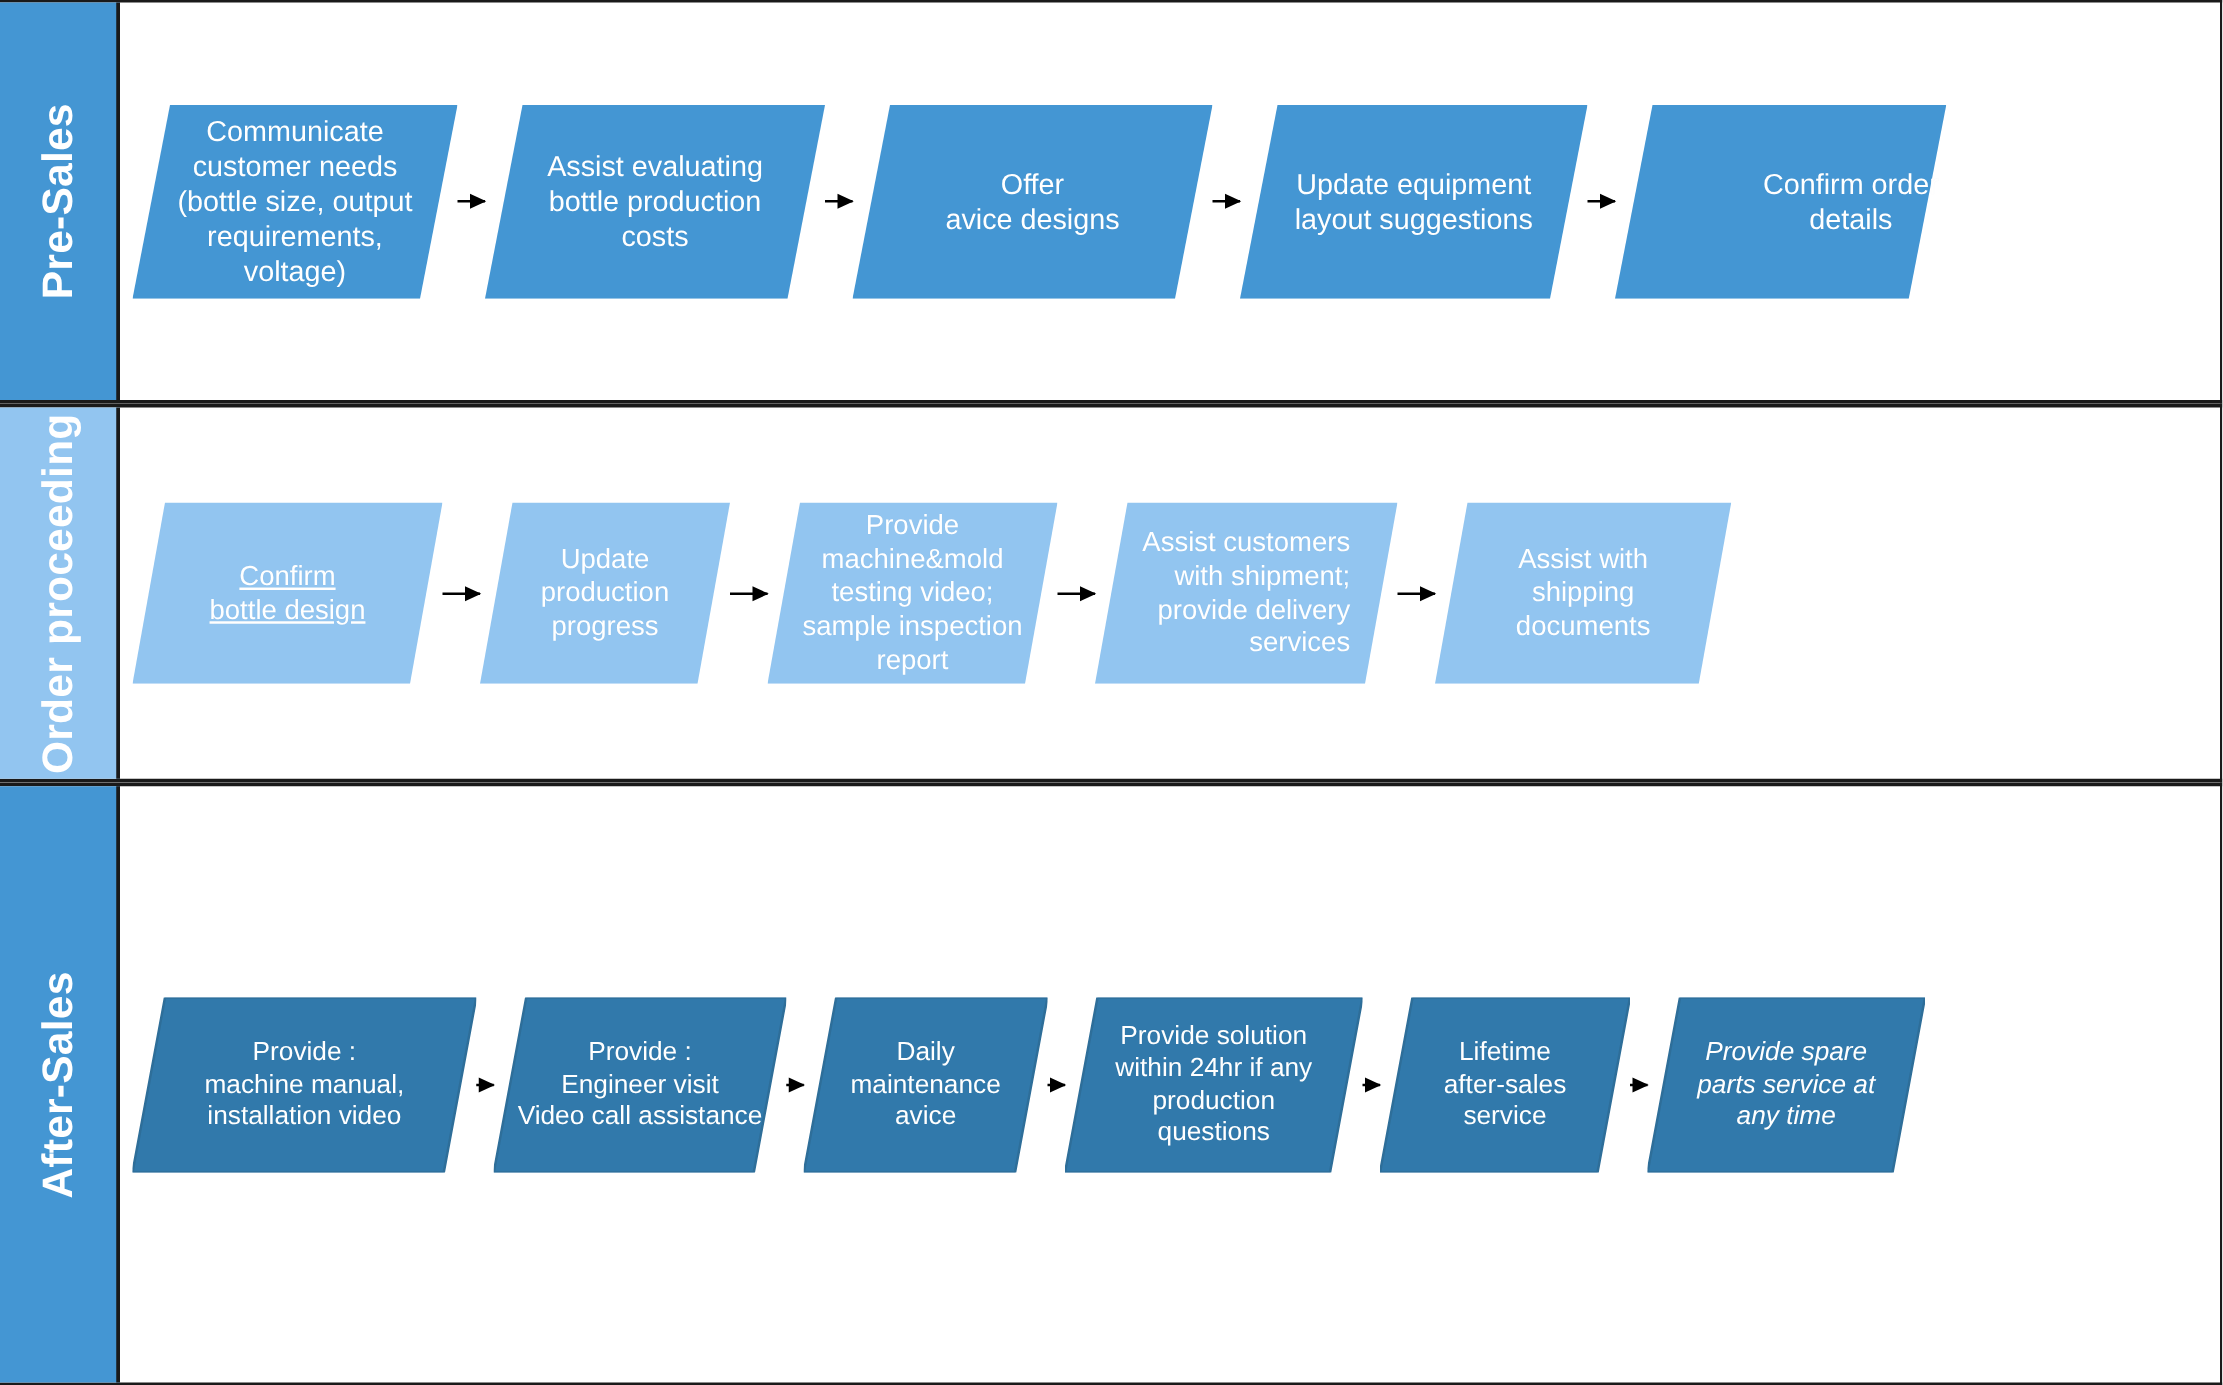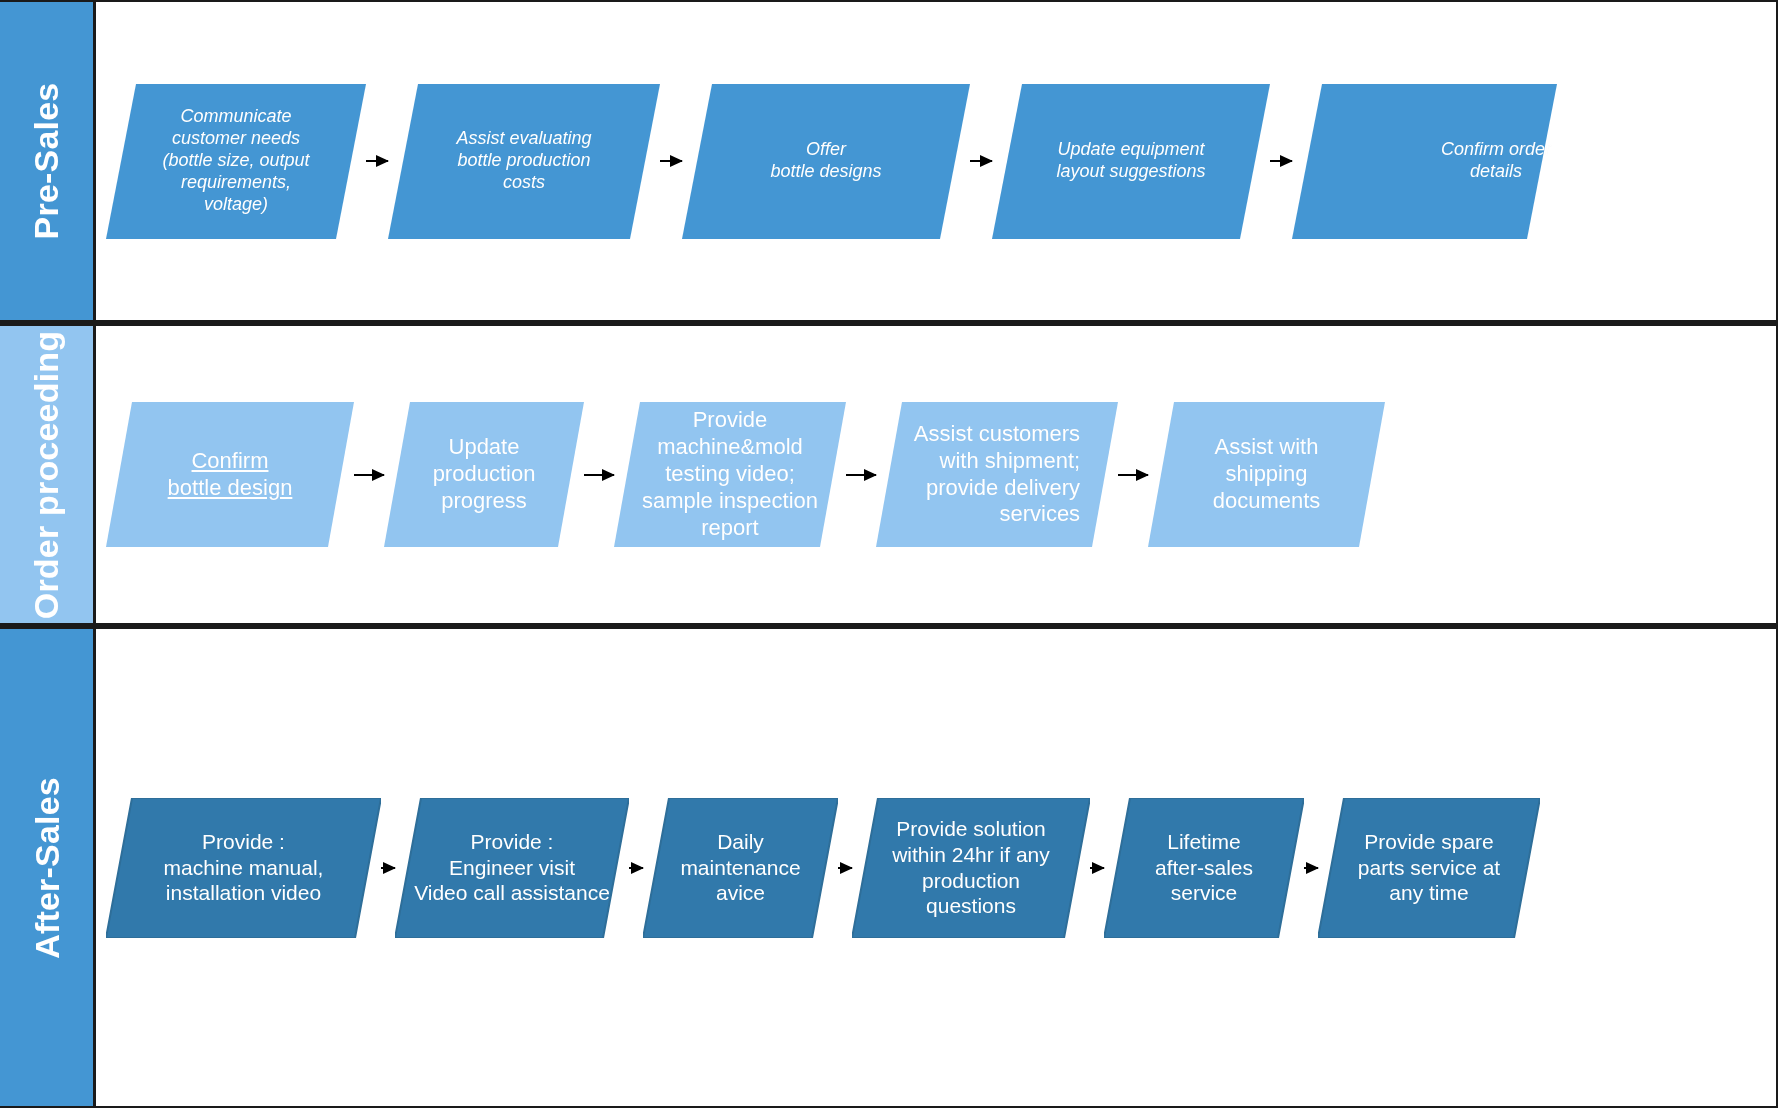--- a/index.html
+++ b/index.html
@@ -118,21 +118,21 @@
     top: 50%;
     transform: translateY(-50%);
     width: 0;
     height: 0;
     border-top: 6px solid transparent;
     border-bottom: 6px solid transparent;
     border-left: 13px solid #000000;
   }
 
   
-  .r1 .node { height: 155px; font-size: 18px; font-style: italic; }
+  .r1 .node { height: 155px; font-size: 23px; }
   .r2 .node { height: 145px; font-size: 22px; }
   .r3 .node { height: 140px; font-size: 21px; }
 </style>
 </head>
 <body>
 
 <div id="canvas">
 
   <div class="lane lane-1">
     <div class="lane-band" style="background: rgb(68, 150, 211);">
@@ -164,21 +164,21 @@
           </div>
           <div class="arrow" style="width: 22px;">
             <div class="line"></div>
             <div class="head"></div>
           </div>
           <div class="node" style="width: 288px;">
             <div class="shape"><svg width="100%" height="100%" viewBox="0 0 288 155" preserveAspectRatio="none">
                 <polygon points="30,0 288,0 258,155 0,155" fill="#4496D3"></polygon>
               </svg></div>
             <div class="node-text">Offer
-bottle designs</div>
+avice designs</div>
           </div>
           <div class="arrow" style="width: 22px;">
             <div class="line"></div>
             <div class="head"></div>
           </div>
           <div class="node" style="width: 278px;">
             <div class="shape"><svg width="100%" height="100%" viewBox="0 0 278 155" preserveAspectRatio="none">
                 <polygon points="30,0 278,0 248,155 0,155" fill="#4496D3"></polygon>
               </svg></div>
             <div class="node-text">Update equipment
@@ -327,21 +327,21 @@
                 <polygon points="26,0 200,0 174,140 0,140" fill="#3179AB" stroke="#2E6E99" stroke-width="2"></polygon>
               </svg></div>
             <div class="node-text">Lifetime
 after-sales
 service</div>
           </div>
           <div class="arrow" style="width: 14px;">
             <div class="line"></div>
             <div class="head"></div>
           </div>
-          <div class="node" style="width: 222px;">
+          <div class="node" style="width: 222px; font-style: italic;">
             <div class="shape"><svg width="100%" height="100%" viewBox="0 0 222 140" preserveAspectRatio="none">
                 <polygon points="26,0 222,0 196,140 0,140" fill="#3179AB" stroke="#2E6E99" stroke-width="2"></polygon>
               </svg></div>
             <div class="node-text">Provide spare
 parts service at
 any time</div>
           </div>
         </div>
     </div>
   </div>

